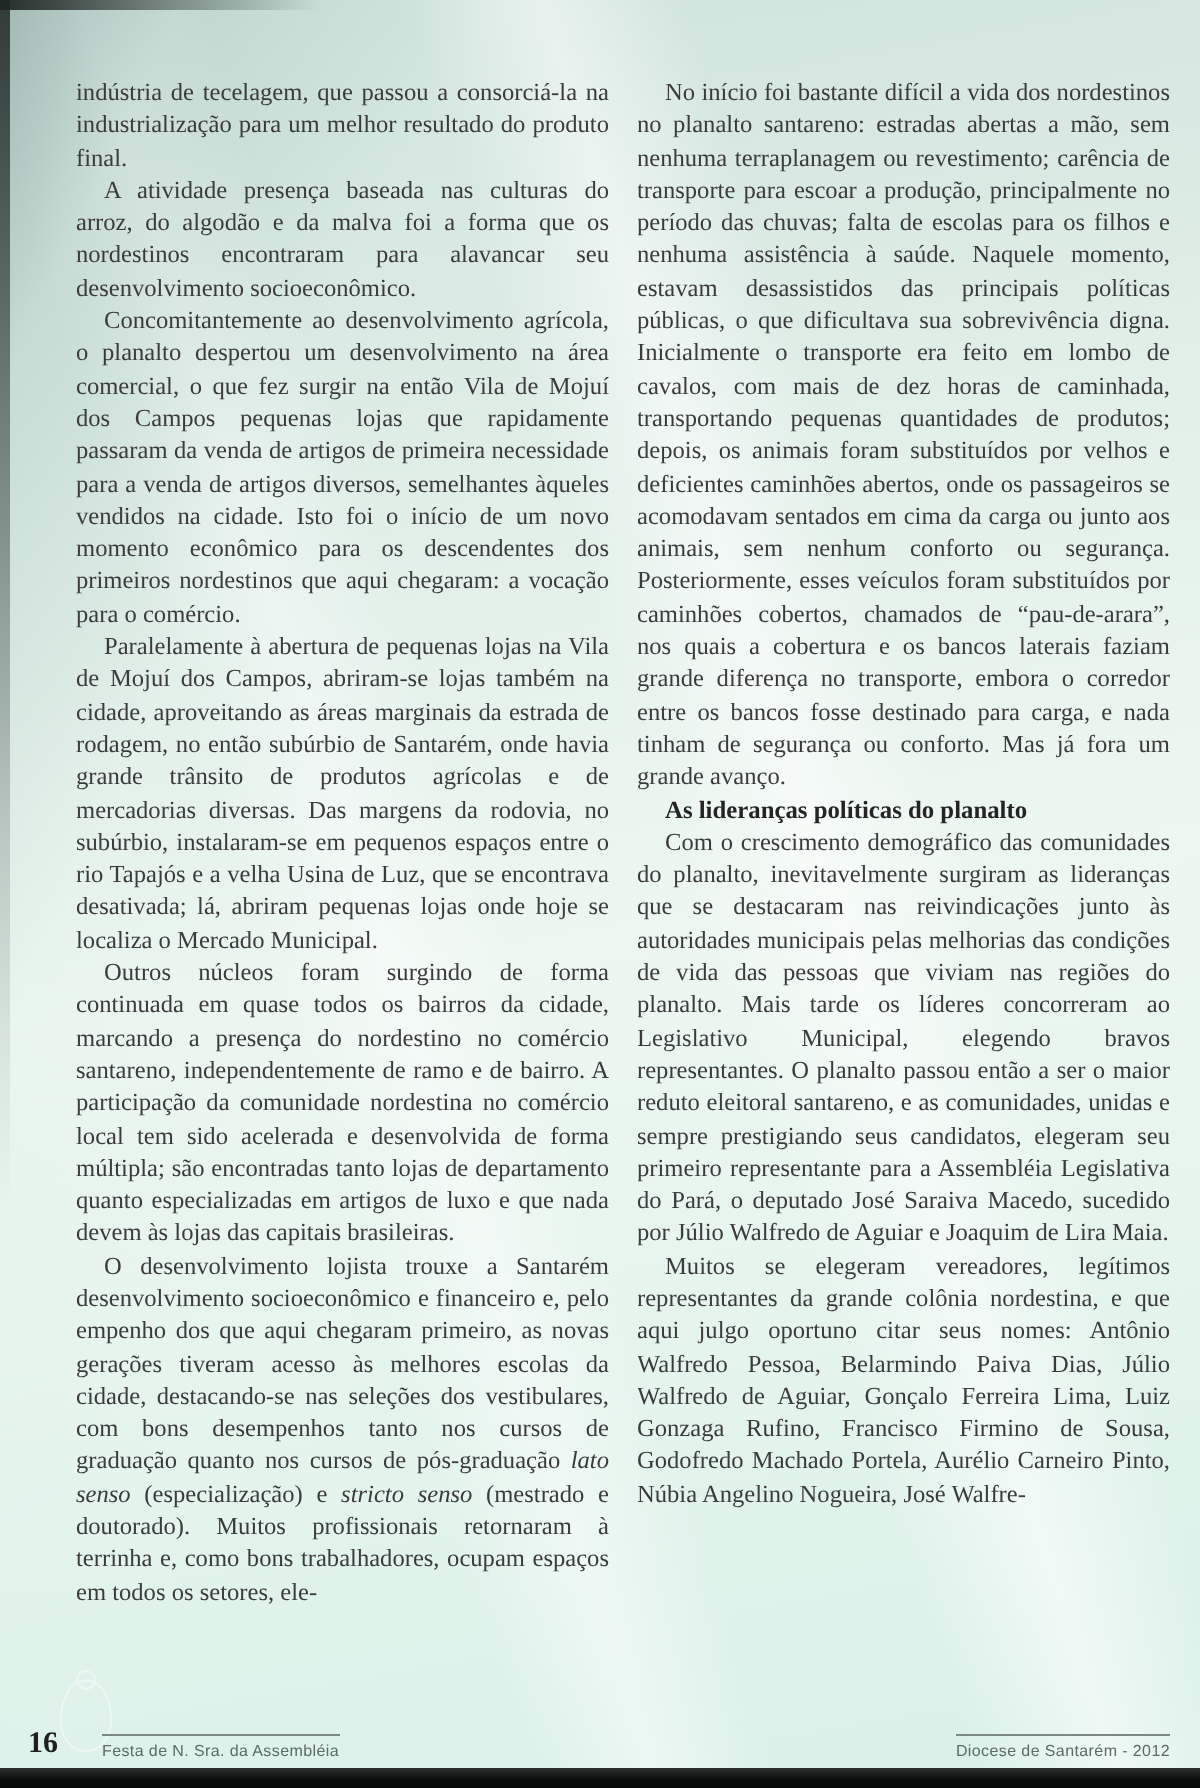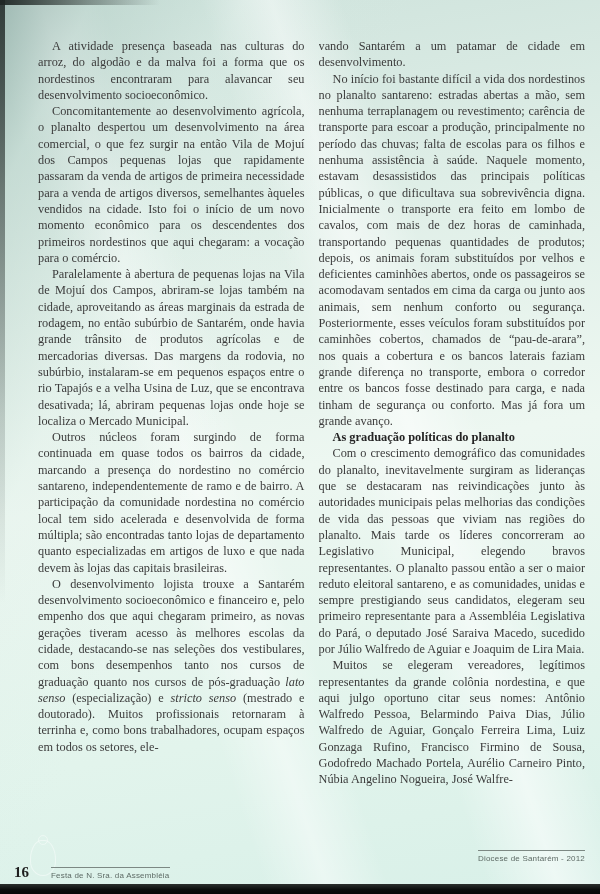--- a/index.html
+++ b/index.html
@@ -66,21 +66,21 @@
     font-weight: bold; font-size: 15px; line-height: 15px; color: #1f1f1f;
   }
   .caption-block { display: flex; flex-direction: column; }
   .caption-rule {
     height: 0; border-top: 1px solid #7c8883; margin-bottom: 3px; width: 100%;
   }
   .footer-caption {
     font-size: 8px; color: #5d6a65; letter-spacing: 0.2px; white-space: nowrap;
   }
   .footer-right {
-    position: absolute; right: 0; bottom: 19px;
+    position: absolute; right: 0; bottom: 2px;
     display: flex; flex-direction: column; align-items: flex-end;
   }
   .watermark-bell {
     position: absolute; left: 30px; bottom: 6px;
     width: 24px; height: 34px;
     border: 1px solid rgba(255,255,255,0.65);
     border-radius: 45% 45% 48% 48% / 55% 55% 42% 42%;
     opacity: 0.7;
   }
   .watermark-bell::before {
@@ -93,30 +93,30 @@
 </head>
 <body>
 
 <div class="page">
 
   <div class="scan-edge-top"></div>
   <div class="scan-edge-left"></div>
 
   <div class="content">
     <div class="column" lang="pt">
+        <p><span>indústria de tecelagem, que passou a consorciá-la na industrialização para um melhor resultado do produto final.</span></p>
         <p class="indent"><span>A atividade presença baseada nas culturas do arroz, do algodão e da malva foi a forma que os nordestinos encontraram para alavancar seu desenvolvimento socioeconômico.</span></p>
         <p class="indent"><span>Concomitantemente ao desenvolvimento agrícola, o planalto despertou um desenvolvimento na área comercial, o que fez surgir na então Vila de Mojuí dos Campos pequenas lojas que rapidamente passaram da venda de artigos de primeira necessidade para a venda de artigos diversos, semelhantes àqueles vendidos na cidade. Isto foi o início de um novo momento econômico para os descendentes dos primeiros nordestinos que aqui chegaram: a vocação para o comércio.</span></p>
         <p class="indent"><span>Paralelamente à abertura de pequenas lojas na Vila de Mojuí dos Campos, abriram-se lojas também na cidade, aproveitando as áreas marginais da estrada de rodagem, no então subúrbio de Santarém, onde havia grande trânsito de produtos agrícolas e de mercadorias diversas. Das margens da rodovia, no subúrbio, instalaram-se em pequenos espaços entre o rio Tapajós e a velha Usina de Luz, que se encontrava desativada; lá, abriram pequenas lojas onde hoje se localiza o Mercado Municipal.</span></p>
         <p class="indent"><span>Outros núcleos foram surgindo de forma continuada em quase todos os bairros da cidade, marcando a presença do nordestino no comércio santareno, independentemente de ramo e de bairro. A participação da comunidade nordestina no comércio local tem sido acelerada e desenvolvida de forma múltipla; são encontradas tanto lojas de departamento quanto especializadas em artigos de luxo e que nada devem às lojas das capitais brasileiras.</span></p>
         <p class="indent"><span>O desenvolvimento lojista trouxe a Santarém desenvolvimento socioeconômico e financeiro e, pelo empenho dos que aqui chegaram primeiro, as novas gerações tiveram acesso às melhores escolas da cidade, destacando-se nas seleções dos vestibulares, com bons desempenhos tanto nos cursos de graduação quanto nos cursos de pós-graduação </span><em>lato senso</em><span> (especialização) e </span><em>stricto senso</em><span> (mestrado e doutorado). Muitos profissionais retornaram à terrinha e, como bons trabalhadores, ocupam espaços em todos os setores, ele-</span></p>
       </div>
     <div class="column" lang="pt">
-        <p><span>vando Santarém a um patamar de cidade em desenvolvimento.</span></p>
         <p class="indent"><span>No início foi bastante difícil a vida dos nordestinos no planalto santareno: estradas abertas a mão, sem nenhuma terraplanagem ou revestimento; carência de transporte para escoar a produção, principalmente no período das chuvas; falta de escolas para os filhos e nenhuma assistência à saúde. Naquele momento, estavam desassistidos das principais políticas públicas, o que dificultava sua sobrevivência digna. Inicialmente o transporte era feito em lombo de cavalos, com mais de dez horas de caminhada, transportando pequenas quantidades de produtos; depois, os animais foram substituídos por velhos e deficientes caminhões abertos, onde os passageiros se acomodavam sentados em cima da carga ou junto aos animais, sem nenhum conforto ou segurança. Posteriormente, esses veículos foram substituídos por caminhões cobertos, chamados de “pau-de-arara”, nos quais a cobertura e os bancos laterais faziam grande diferença no transporte, embora o corredor entre os bancos fosse destinado para carga, e nada tinham de segurança ou conforto. Mas já fora um grande avanço.</span></p>
-        <h3><span>As graduação políticas do planalto</span></h3>
+        <h3><span>As lideranças políticas do planalto</span></h3>
         <p class="indent"><span>Com o crescimento demográfico das comunidades do planalto, inevitavelmente surgiram as lideranças que se destacaram nas reivindicações junto às autoridades municipais pelas melhorias das condições de vida das pessoas que viviam nas regiões do planalto. Mais tarde os líderes concorreram ao Legislativo Municipal, elegendo bravos representantes. O planalto passou então a ser o maior reduto eleitoral santareno, e as comunidades, unidas e sempre prestigiando seus candidatos, elegeram seu primeiro representante para a Assembléia Legislativa do Pará, o deputado José Saraiva Macedo, sucedido por Júlio Walfredo de Aguiar e Joaquim de Lira Maia.</span></p>
         <p class="indent"><span>Muitos se elegeram vereadores, legítimos representantes da grande colônia nordestina, e que aqui julgo oportuno citar seus nomes: Antônio Walfredo Pessoa, Belarmindo Paiva Dias, Júlio Walfredo de Aguiar, Gonçalo Ferreira Lima, Luiz Gonzaga Rufino, Francisco Firmino de Sousa, Godofredo Machado Portela, Aurélio Carneiro Pinto, Núbia Angelino Nogueira, José Walfre-</span></p>
       </div>
   </div>
 
   <div class="footer">
     <div class="watermark-bell"></div>
     <div class="footer-left">
       <span class="page-number">16</span>
       <span class="caption-block">

